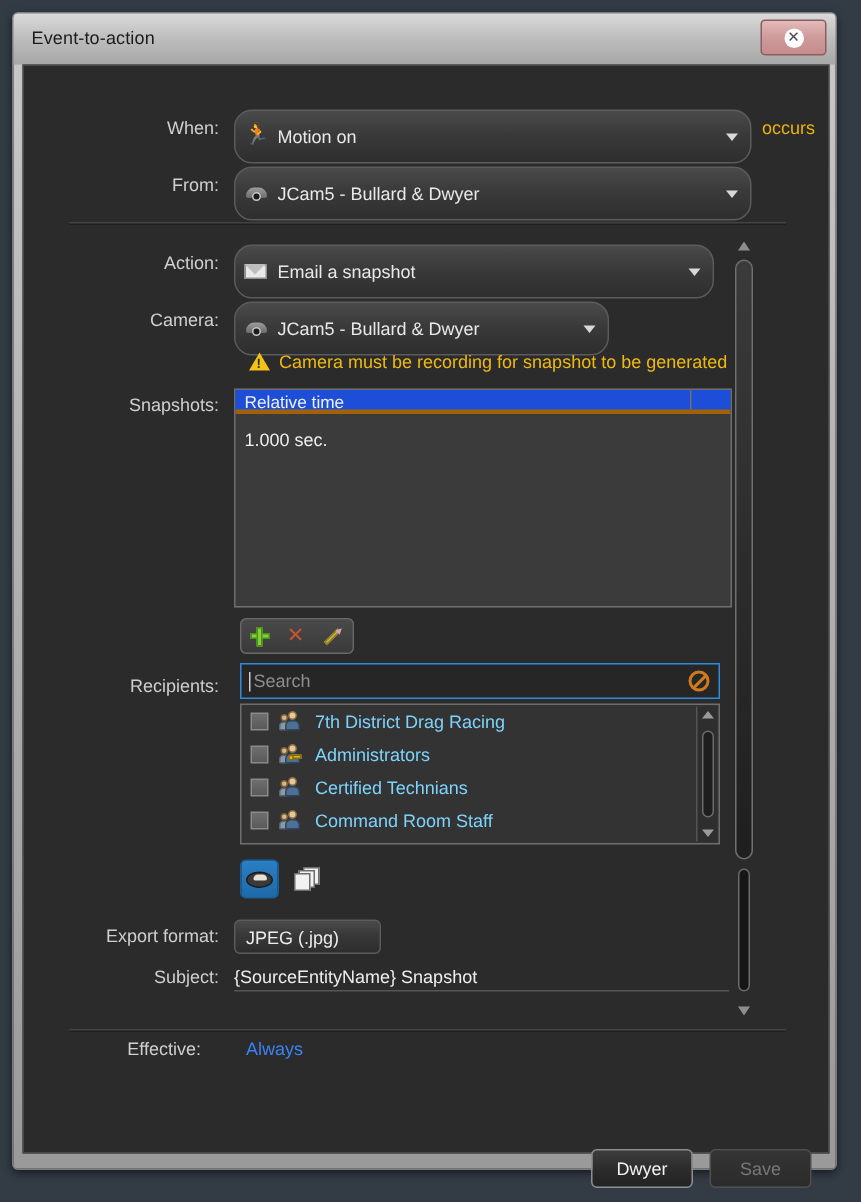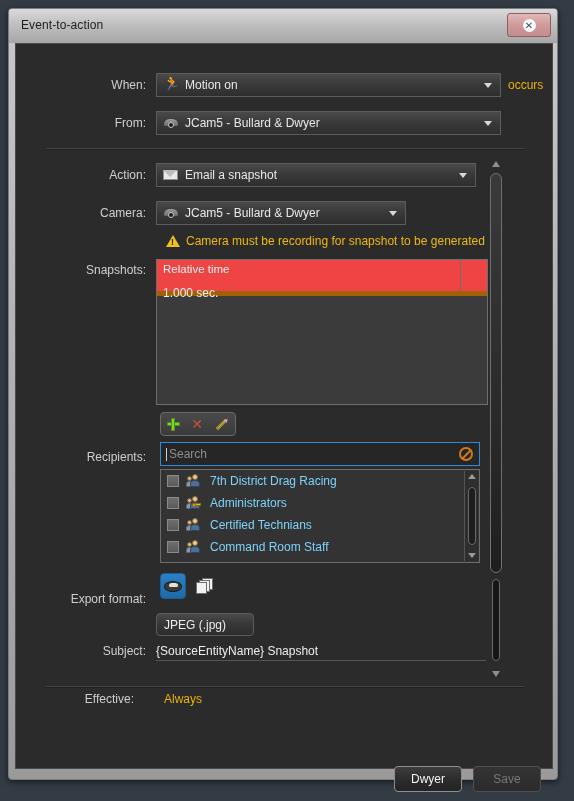--- a/index.html
+++ b/index.html
@@ -55,24 +55,24 @@
     box-sizing: border-box;
   }
   .lbl {
     position: absolute; text-align: right;
     font-size: 12px; color: #cfcfcf;
   }
 
   
   .combo {
     position: absolute;
-    height: 24px;
+    height: 36px;
     background: linear-gradient(180deg,#4a4a4a 0%, #3a3a3a 45%, #2e2e2e 100%);
     border: 1px solid #5c5c5c;
-    border-radius: 0;
+    border-radius: 12px;
     box-sizing: border-box;
     display: flex; align-items: center;
     cursor: pointer;
   }
   .combo .ctext {
     font-size: 12px; color: #e8e8e8;
     margin-left: 6px; white-space: nowrap; overflow: hidden;
   }
   .combo .arrow {
     position: absolute; right: 8px; top: 50%;
@@ -139,23 +139,23 @@
   .warn-text { font-size: 12px; color: #f0b90f; }
 
   
   .gridbox {
     position: absolute;
     background: #3b3b3b;
     border: 1px solid #6e6e6e;
     box-sizing: border-box;
   }
   .grid-head {
-    position: absolute; left: 0; top: 0; right: 0; height: 36px;
-    background: #ef4444;
-    border-bottom: 5px solid #a16207;
+    position: absolute; left: 0; top: 0; right: 0; height: 16px;
+    background: #1d4ed8;
+    border-bottom: 3px solid #a16207;
     box-sizing: border-box;
   }
   .grid-head .col1 {
     position: absolute; left: 6px; top: 3px;
     font-size: 11.5px; color: #f0f0f0;
   }
   .grid-head .colsplit {
     position: absolute; right: 26px; top: 0; bottom: 0; width: 1px;
     background: #6e6e6e;
   }
@@ -365,21 +365,21 @@
     cursor: pointer;
   }
   .osb-up, .osb-dn {
     position: absolute; left: 4px; width: 0; height: 0;
     border-left: 4px solid transparent; border-right: 4px solid transparent;
   }
   .osb-up { top: 2px; border-bottom: 6px solid #8e8e8e; }
   .osb-dn { bottom: 2px; border-top: 6px solid #8e8e8e; }
 
   
-  .link { font-size: 12px; color: #eab308; cursor: pointer; text-align: center; }
+  .link { font-size: 12px; color: #3b82f6; cursor: pointer; text-align: center; }
 
   .btn {
     position: absolute; height: 26px; width: 68px;
     border-radius: 4px;
     font-size: 12px;
     display: flex; align-items: center; justify-content: center;
     box-sizing: border-box;
     cursor: pointer;
   }
   .btn-enabled {
@@ -542,21 +542,21 @@
         <span class="eye-ic"></span>
       </div>
       <div class="toggle-btn" style="left:176px; top:529px;">
         <span class="copy-ic">
           <span class="pg pg1"></span>
             <span class="pg pg2"></span>
             <span class="pg pg3"></span>
         </span>
       </div>
 
-      <div class="lbl" style="left:10px; top:548px; width:120px;">Export format:</div>
+      <div class="lbl" style="left:10px; top:573px; width:120px;">Export format:</div>
       <div class="combo-sm" style="left:140px; top:569px; width:98px;">
         <span class="ctext">JPEG (.jpg)</span>
         <span class="arrow"></span>
       </div>
 
       <div class="lbl" style="left:10px; top:600px; width:120px;">Subject:</div>
       <div class="underline-input" style="left:140px; top:600px; width:330px;">{SourceEntityName} Snapshot</div>
 
       <div class="outer-sb" style="left:472px; top:115px; height:520px;">
         <span class="osb-up"></span>

